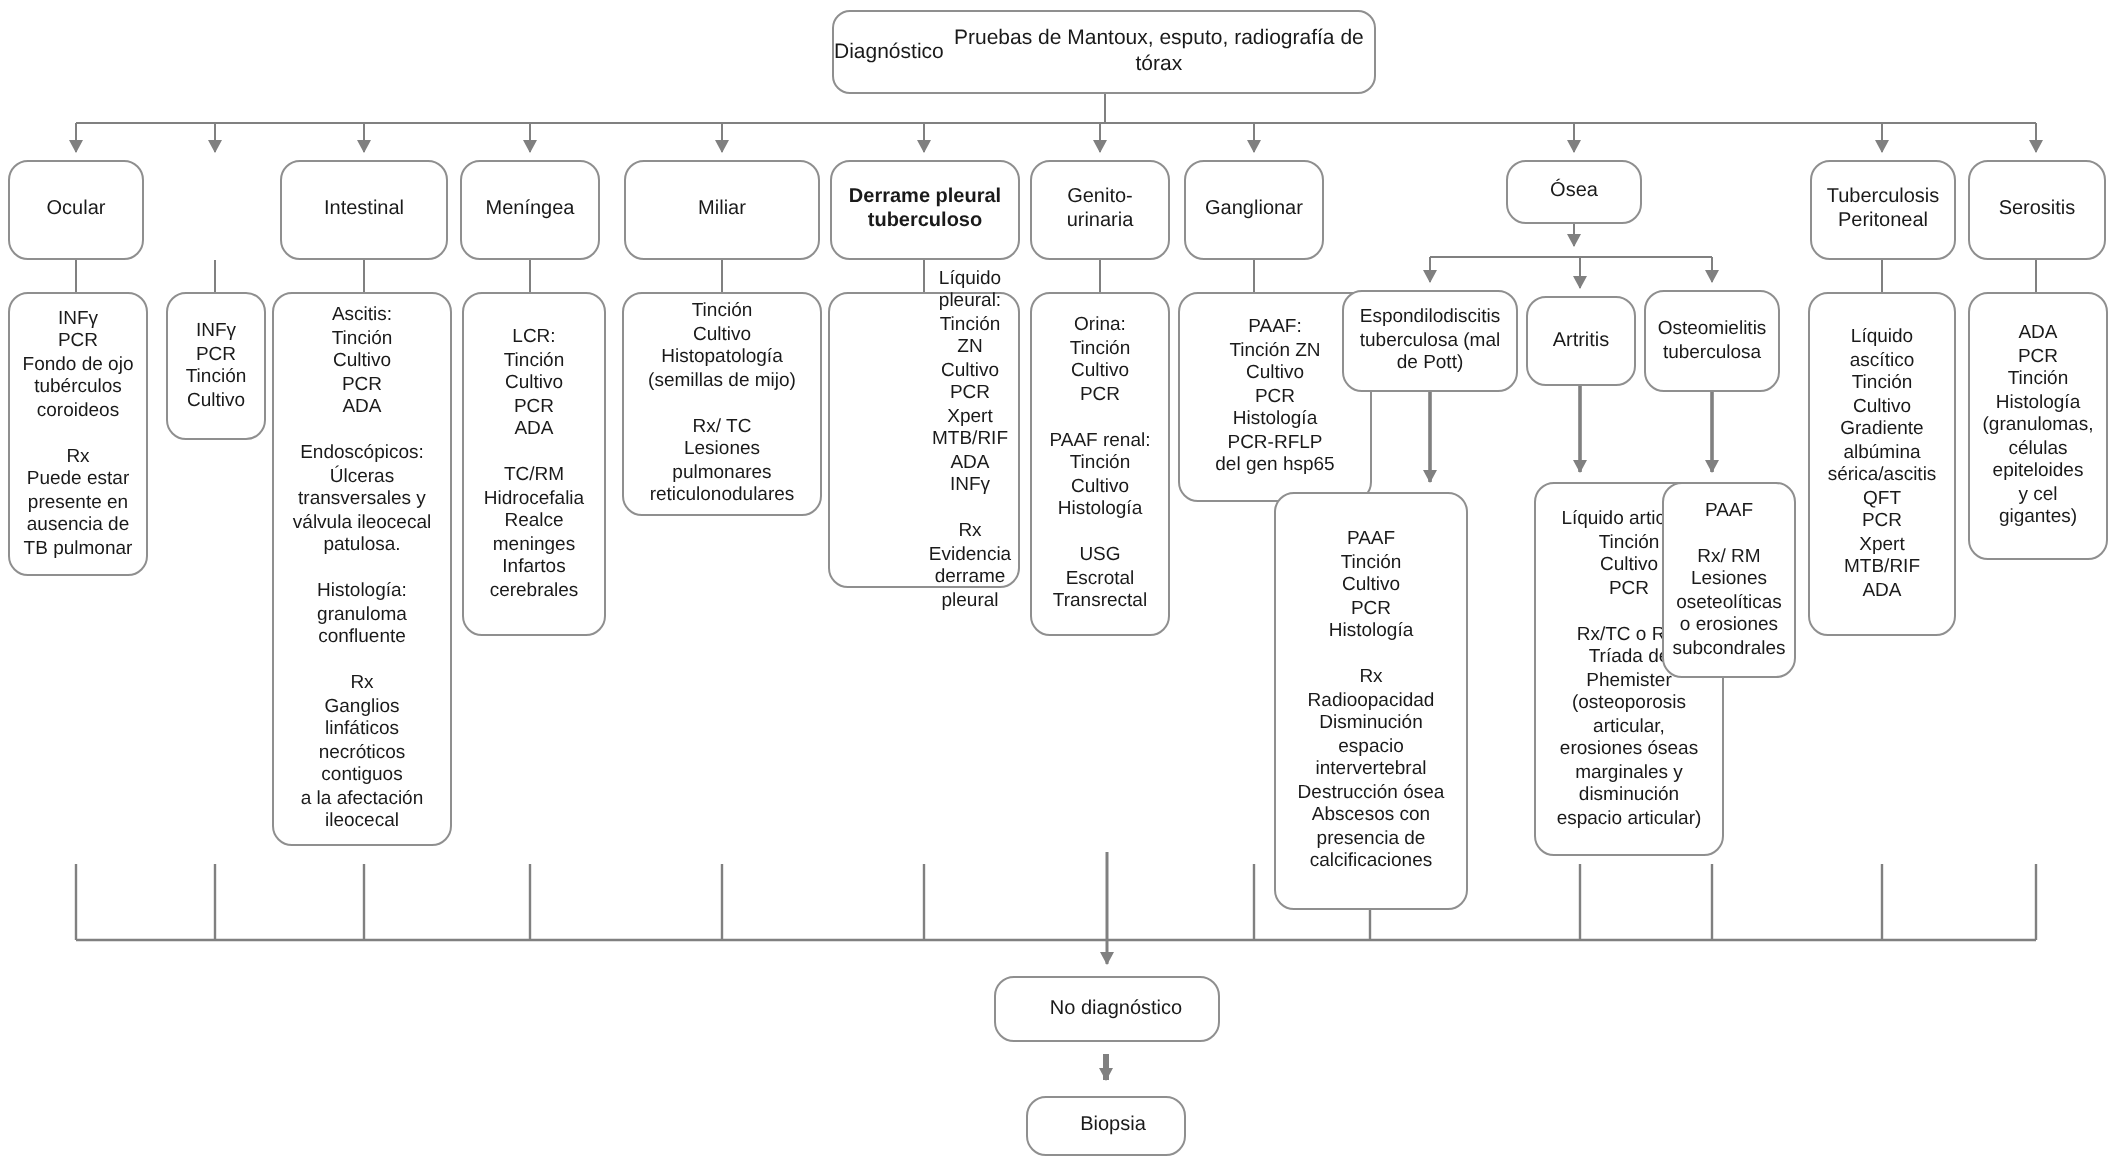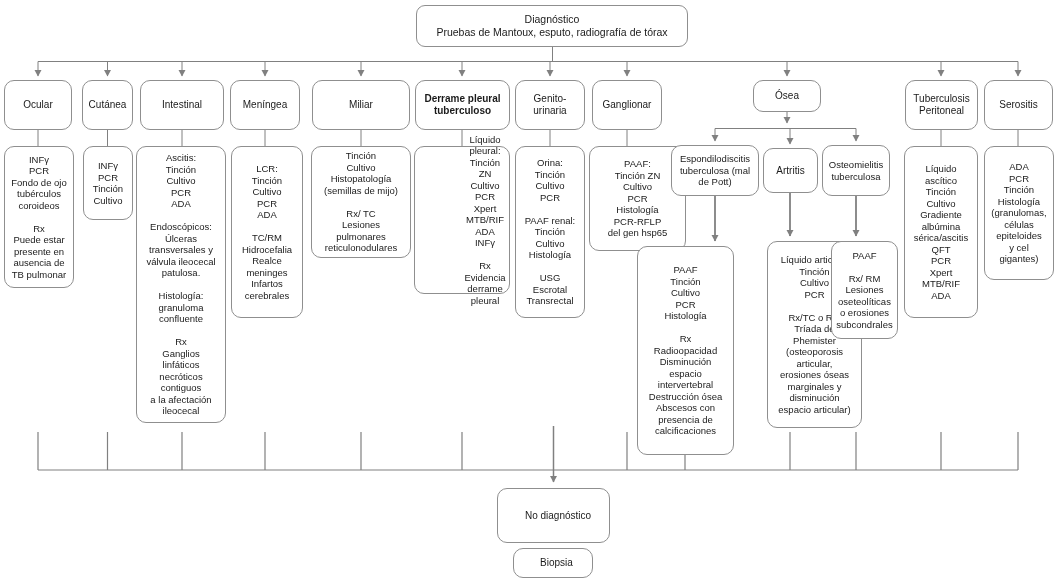--- a/index.html
+++ b/index.html
@@ -9,21 +9,21 @@
     background:#ffffff;
     font-family:"Liberation Sans", sans-serif;
     color:#1a1a1a;
     overflow:hidden;
   }
   #connectors{position:absolute;left:0;top:0;width:1061px;height:583px;pointer-events:none;}
   .box{
     position:absolute;box-sizing:border-box;
     border:1px solid #8f8f8f;border-radius:10px;background:#ffffff;
     display:flex;align-items:center;justify-content:center;
-    flex-direction:column;
+    flex-direction:row;
     text-align:center;white-space:pre-line;
   }
   .label{font-size:10px;line-height:12px;padding:2px 3px;}
   .detail{font-size:9.5px;line-height:11.5px;padding:3px 2px;}
   .rootbox{font-size:10.5px;line-height:13px;border-radius:9px;}
 </style>
 </head>
 <body>
 
 <div id="canvas">
@@ -66,21 +66,20 @@
     <path d="M553.5 426 V482" stroke="#808080" stroke-width="1.5" marker-end="url(#ah)"></path>
     <path d="M553 527 V540" stroke="#808080" stroke-width="3" marker-end="url(#ah)"></path>
   </svg>
 
   <div class="box rootbox" style="left:416px;top:5px;width:272px;height:42px;">
     <span>Diagnóstico</span>
     <span>Pruebas de Mantoux, esputo, radiografía de tórax</span>
   </div>
 
   <div class="box label" style="left:4px;top:80px;width:68px;height:50px;">Ocular</div>
-  <div class="box label" style="left:82px;top:80px;width:51px;height:50px;">Cutánea</div>
   <div class="box label" style="left:140px;top:80px;width:84px;height:50px;">Intestinal</div>
   <div class="box label" style="left:230px;top:80px;width:70px;height:50px;">Meníngea</div>
   <div class="box label" style="left:312px;top:80px;width:98px;height:50px;">Miliar</div>
   <div class="box label" style="left:415px;top:80px;width:95px;height:50px;font-weight:bold;">Derrame pleural tuberculoso</div>
   <div class="box label" style="left:515px;top:80px;width:70px;height:50px;">Genito-urinaria</div>
   <div class="box label" style="left:592px;top:80px;width:70px;height:50px;">Ganglionar</div>
   <div class="box label" style="left:753px;top:80px;width:68px;height:32px;">Ósea</div>
   <div class="box label" style="left:905px;top:80px;width:73px;height:50px;">Tuberculosis Peritoneal</div>
   <div class="box label" style="left:984px;top:80px;width:69px;height:50px;">Serositis</div>
 
@@ -230,16 +229,16 @@
 disminución
 espacio articular)</div>
   <div class="box detail" style="left:831px;top:241px;width:67px;height:98px;">PAAF
 
 Rx/ RM
 Lesiones
 oseteolíticas
 o erosiones
 subcondrales</div>
 
-  <div class="box label" style="left:497px;top:488px;width:113px;height:55px;padding-left:12px;">No diagnóstico</div>
+  <div class="box label" style="left:497px;top:488px;width:113px;height:33px;padding-left:12px;">No diagnóstico</div>
   <div class="box label" style="left:513px;top:548px;width:80px;height:30px;padding-left:10px;">Biopsia</div>
 
 </div>
 
 </body></html>

